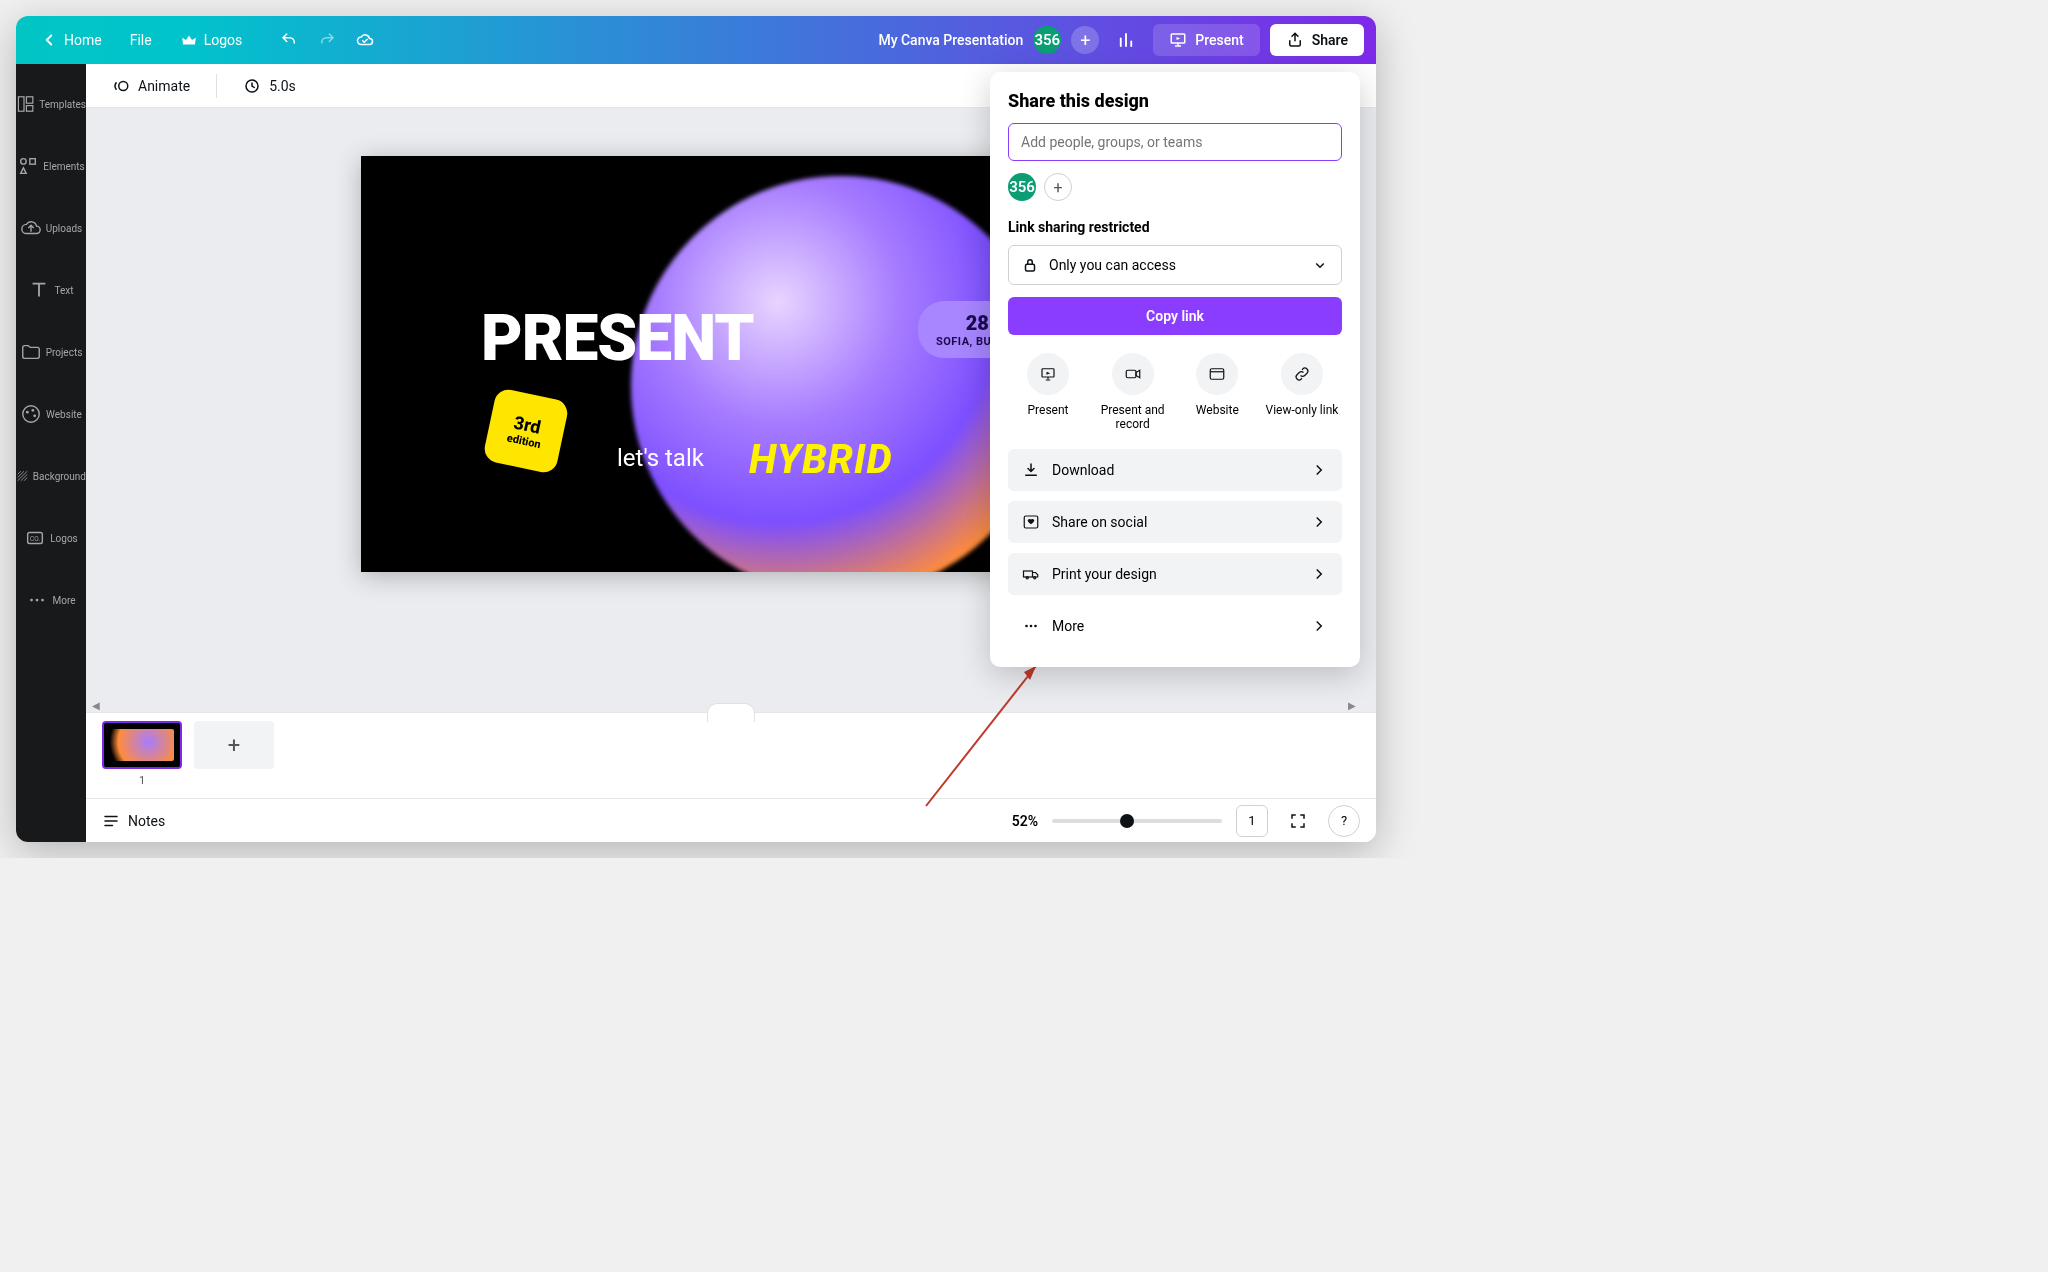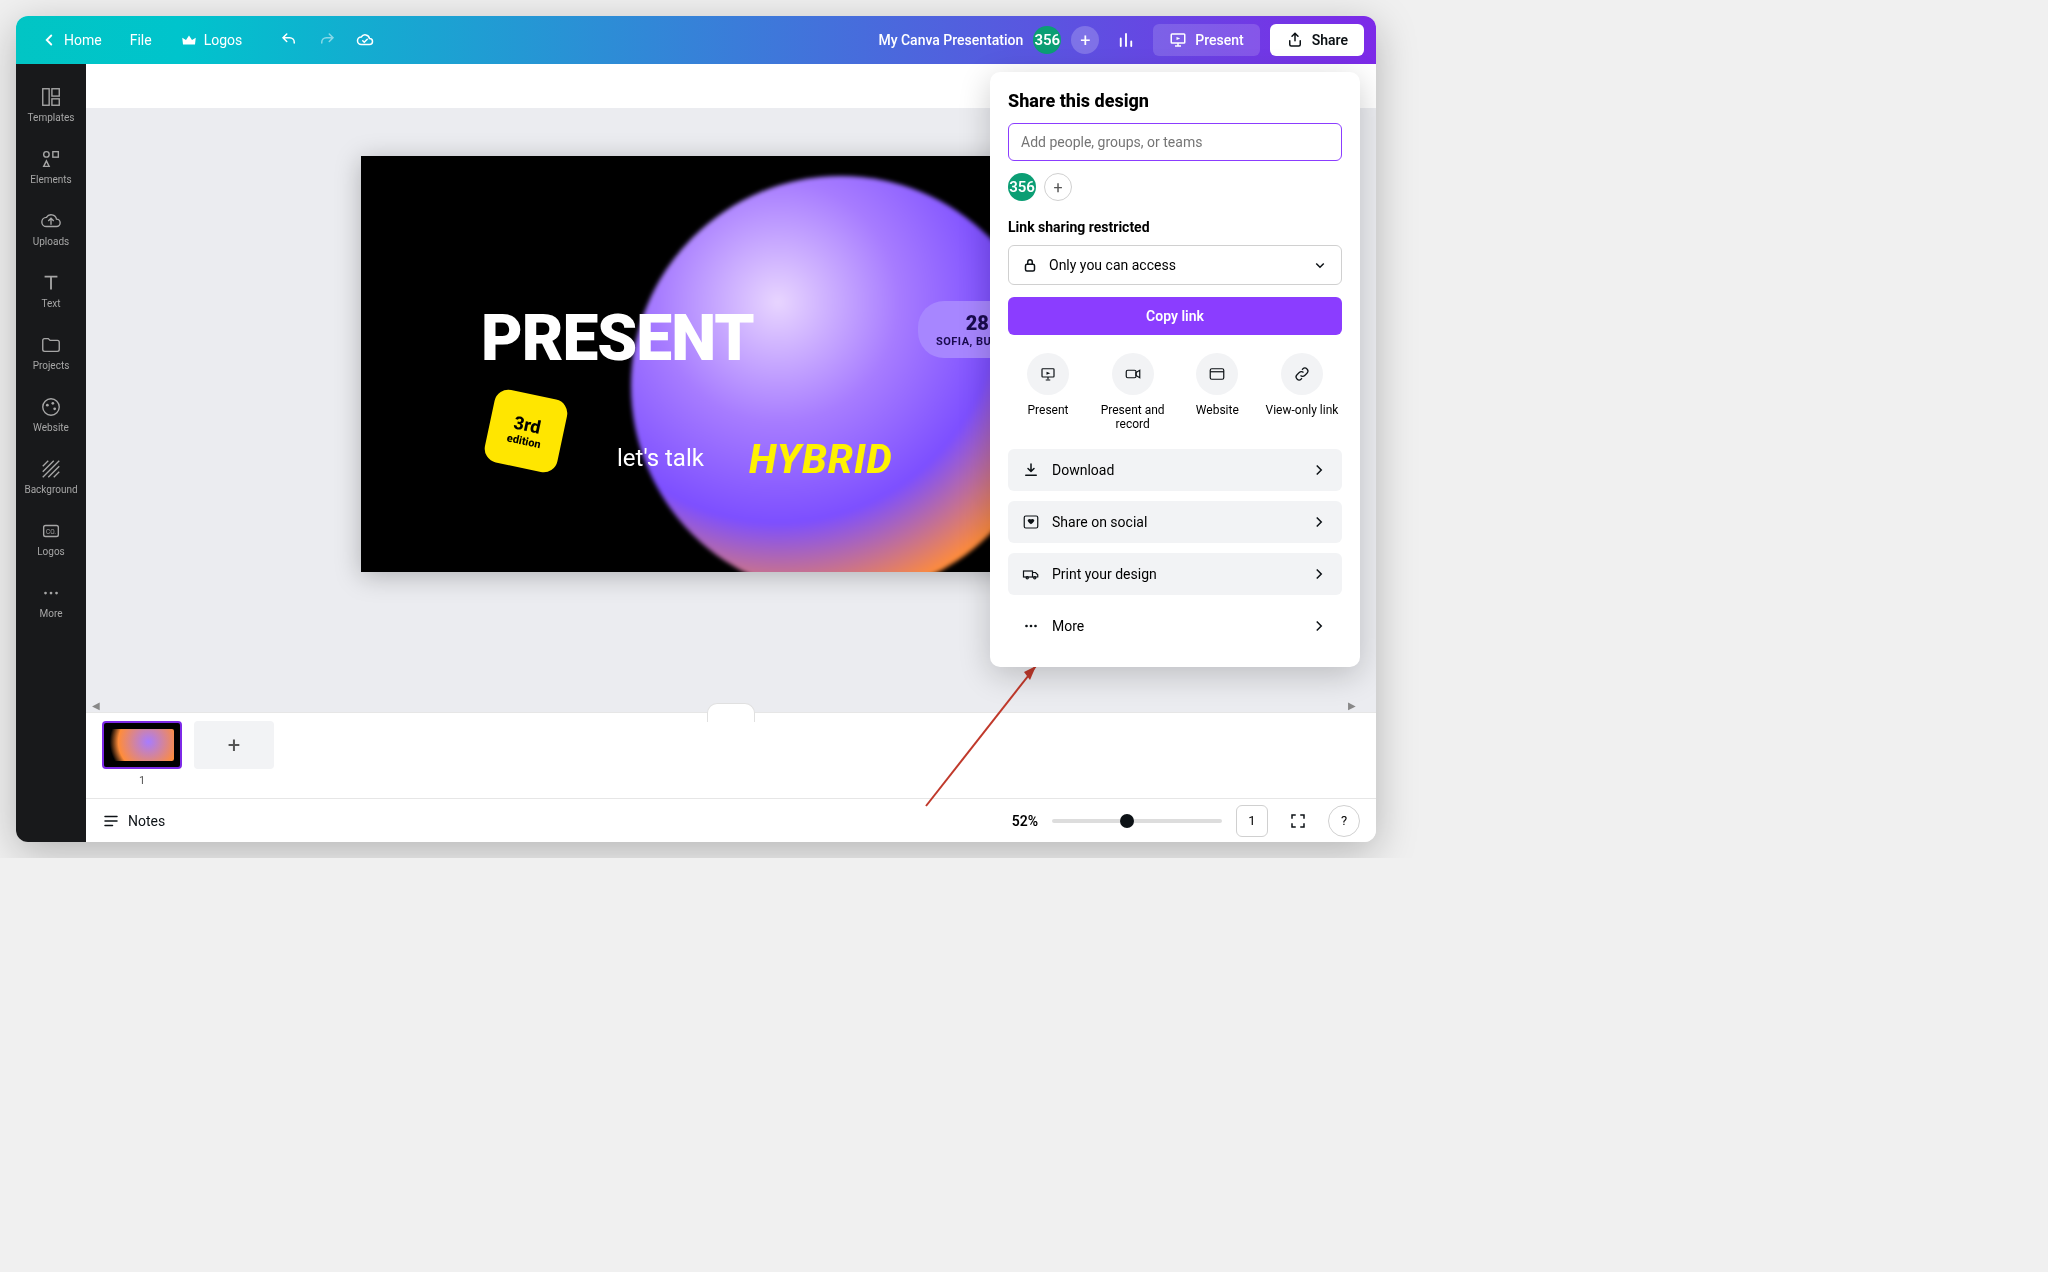--- a/index.html
+++ b/index.html
@@ -13,21 +13,21 @@
   .top-icon { width:18px; height:18px; fill:#fff; }
   .topbar-right { margin-left:auto; display:flex; align-items:center; gap:10px; }
   .title-input { color:#fff; font-size:14px; font-weight:500; }
   .avatar { width:28px;height:28px;border-radius:50%;background:#0b9e74;display:flex;align-items:center;justify-content:center;color:#fff;font-size:15px;font-weight:600; }
   .plus-btn { width:28px;height:28px;border-radius:50%;background:rgba(255,255,255,.2);display:flex;align-items:center;justify-content:center;color:#fff;font-size:18px;cursor:pointer;}
   .icon-btn { width:34px;height:34px;display:flex;align-items:center;justify-content:center;cursor:pointer;border-radius:4px;}
   .present-btn { display:flex;align-items:center;gap:8px;background:rgba(255,255,255,.15);color:#fff;padding:7px 16px;border-radius:6px;font-size:14px;font-weight:500;cursor:pointer;}
   .share-btn { display:flex;align-items:center;gap:8px;background:#fff;color:#0d1216;padding:7px 16px;border-radius:6px;font-size:14px;font-weight:600;cursor:pointer;}
   
   .sidebar { position:absolute; left:0; top:48px; bottom:0; width:70px; background:#18191b; display:flex; flex-direction:column; align-items:center; padding-top:10px; gap:2px; }
-  .side-item { width:70px; height:60px; display:flex; flex-direction:column; align-items:center; justify-content:center; gap:4px; color:#a6a6a6; font-size:10px; cursor:pointer; }
+  .side-item { width:70px; height:60px; display:flex; flex-direction:row; align-items:center; justify-content:center; gap:4px; color:#a6a6a6; font-size:10px; cursor:pointer; }
   .side-icon { width:22px;height:22px; fill:#a6a6a6; }
   
   .sub-toolbar { position:absolute; left:70px; right:0; top:48px; height:44px; background:#fff; border-bottom:1px solid #e6e6e6; display:flex; align-items:center; padding:0 16px; gap:10px;}
   .sub-item { display:flex;align-items:center;gap:8px;font-size:14px;color:#0d1216;padding:6px 10px;border-radius:4px;cursor:pointer;}
   .sub-divider { width:1px;height:24px;background:#e0e0e0; margin:0 6px;}
   
   .canvas-area { position:absolute; left:70px; right:0; top:92px; bottom:130px; background:#ebecf0; overflow:hidden; display:flex; align-items:flex-start; justify-content:center; padding-top:48px;}
   .slide { width:740px; height:416px; background:#000; box-shadow:0 4px 24px rgba(0,0,0,.25); position:relative; overflow:hidden; }
   .orb { position:absolute; width:420px; height:420px; left:270px; top:20px; border-radius:50%;
          background: radial-gradient(circle at 35% 30%, #e8d5ff 0%, #a77cff 30%, #7d4fff 55%, #ff8c3a 78%, #000 100%);
@@ -207,20 +207,37 @@
     <div class="side-item">
       <svg class="side-icon" viewBox="0 0 24 24">
           <circle cx="6" cy="12" r="1.5" fill="currentColor"></circle>
           <circle cx="12" cy="12" r="1.5" fill="currentColor"></circle>
           <circle cx="18" cy="12" r="1.5" fill="currentColor"></circle>
         </svg>
       <span>More</span>
     </div>
   </div>
 
+  <div class="sub-toolbar">
+    <div class="sub-item">
+      <svg class="i" viewBox="0 0 24 24">
+          <circle cx="15" cy="12" r="6" stroke="#0d1216" stroke-width="2" fill="none"></circle>
+          <path d="M6 7a8 8 0 000 10" stroke="#0d1216" stroke-width="2" fill="none"></path>
+        </svg>
+      <span>Animate</span>
+    </div>
+    <div class="sub-divider"></div>
+    <div class="sub-item">
+      <svg class="i" viewBox="0 0 24 24">
+          <circle cx="12" cy="12" r="8" stroke="#0d1216" stroke-width="2" fill="none"></circle>
+          <path d="M12 8v4l3 2" stroke="#0d1216" stroke-width="2" fill="none" stroke-linecap="round"></path>
+        </svg>
+      <span>5.0s</span>
+    </div>
+  </div>
 
   <div class="canvas-area">
     <div class="slide">
       <div class="orb"></div>
       <div class="slide-text1">PRESENT</div>
       <div class="slide-sub">let's talk</div>
       <div class="slide-hybrid">HYBRID</div>
       <div class="date-pill">
         <div class="d1">28 APR 2023</div>
         <div class="d2">SOFIA, BULGARIA / ONLINE</div>

